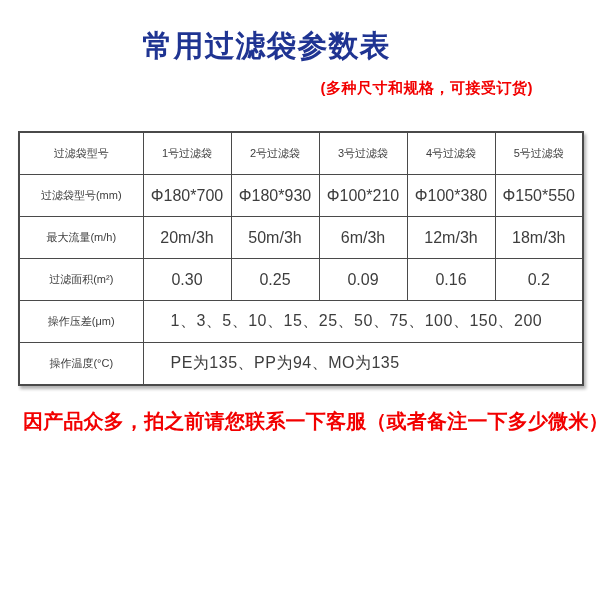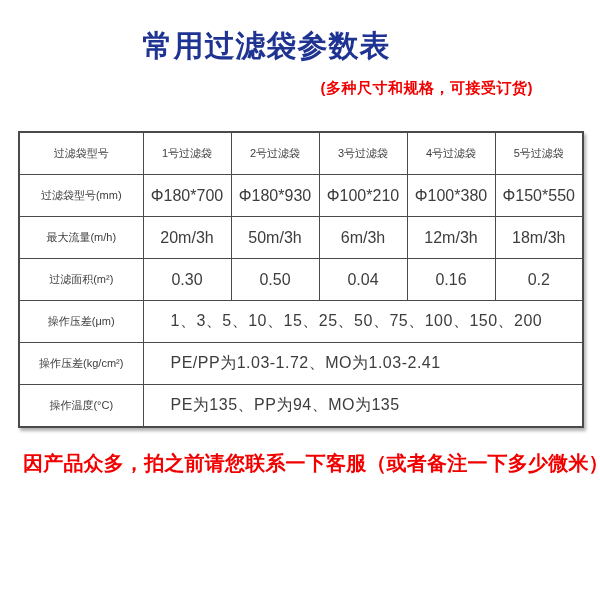--- a/index.html
+++ b/index.html
@@ -114,32 +114,28 @@
           <th class="row-label">最大流量(m/h)</th>
           <td>20m/3h</td>
           <td>50m/3h</td>
           <td>6m/3h</td>
           <td>12m/3h</td>
           <td>18m/3h</td>
         </tr>
         <tr>
           <th class="row-label">过滤面积(m²)</th>
           <td>0.30</td>
-          <td>0.50</td>
-          <td>0.04</td>
+          <td>0.25</td>
+          <td>0.09</td>
           <td>0.16</td>
           <td>0.2</td>
         </tr>
         <tr>
           <th class="row-label">操作压差(μm)</th>
           <td class="span-cell" colspan="5">1、3、5、10、15、25、50、75、100、150、200</td>
-        </tr>
-        <tr>
-          <th class="row-label">操作压差(kg/cm²)</th>
-          <td class="span-cell" colspan="5">PE/PP为1.03-1.72、MO为1.03-2.41</td>
         </tr>
         <tr>
           <th class="row-label">操作温度(°C)</th>
           <td class="span-cell" colspan="5">PE为135、PP为94、MO为135</td>
         </tr>
       </tbody>
   </table>
 
   <div class="footnote">因产品众多，拍之前请您联系一下客服（或者备注一下多少微米）</div>
 

